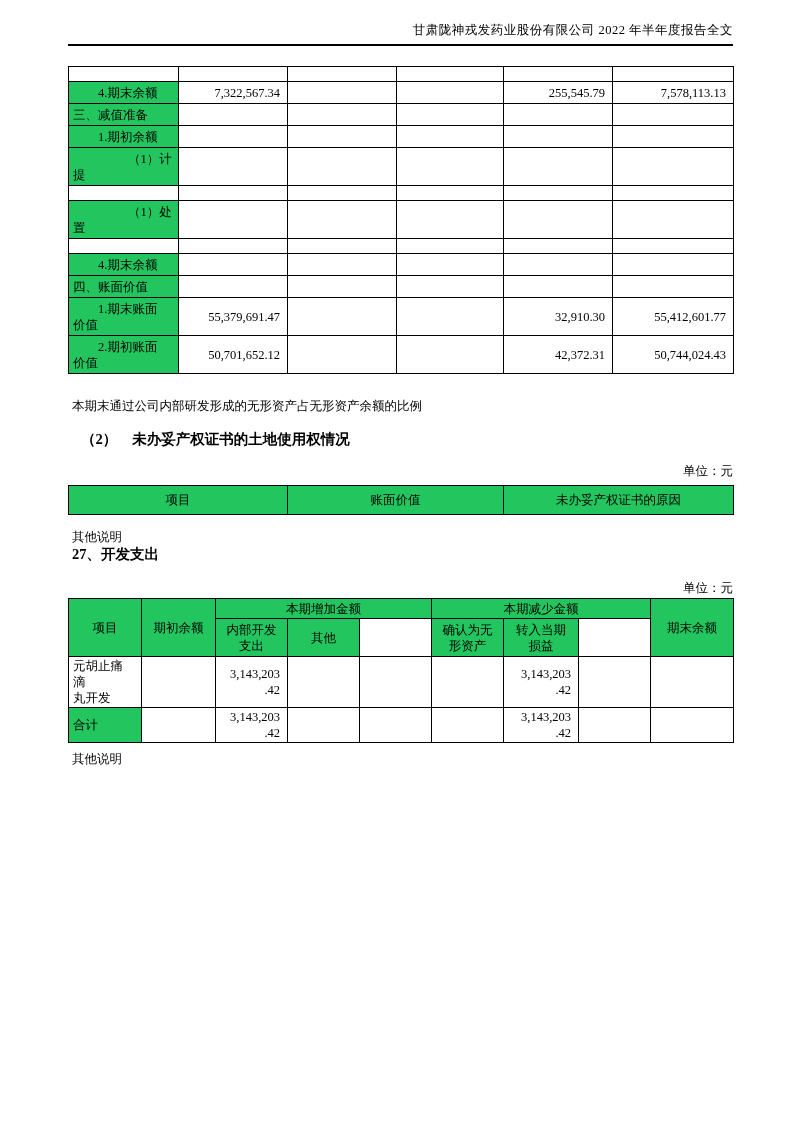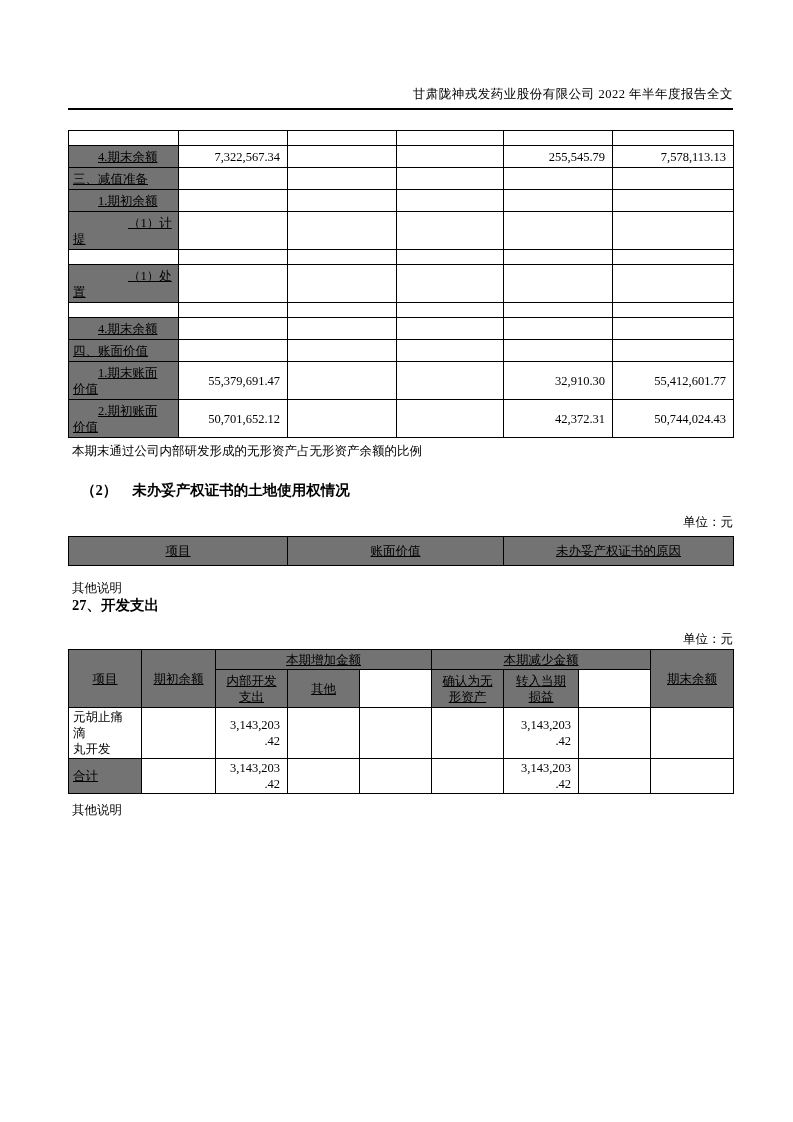--- a/index.html
+++ b/index.html
@@ -2,53 +2,53 @@
 <html><head>
 <meta charset="utf-8">
 <style>
   html, body { margin: 0; padding: 0; background: #ffffff; }
   body { font-family: "Liberation Serif", "DejaVu Serif", serif; color: #000; }
   .page {
     position: relative;
     width: 793px; height: 978px;
     background: #fff;
     box-sizing: border-box;
-    padding: 86px 60px 0 68px;
+    padding: 22px 60px 0 68px;
     overflow: hidden;
   }
   .doc-header {
     font-size: 12.5px; line-height: 16px;
     text-align: right;
     letter-spacing: 0.5px;
     padding-bottom: 6px;
     border-bottom: 2px solid #000;
   }
   .t { border-collapse: collapse; table-layout: fixed; width: 665px; }
   .t td {
     border: 1px solid #000;
     font-size: 12.5px; line-height: 16px;
     padding: 1px 4px;
     vertical-align: middle;
     overflow: hidden;
   }
-  .shade { background: #737373; text-decoration: underline; }
+  .shade { background: #22c55e; }
   .t1 { margin-top: 20px; }
   .t1 tr.h-empty  { height: 15px; }
   .t1 tr.h-single { height: 22px; }
   .t1 tr.h-double { height: 38px; }
   .t1 .lbl { white-space: pre-line; text-align: left; }
   .t1 .ind-1 { text-indent: 25px; }
   .t1 .ind-2 { text-indent: 55px; }
   .t1 .num, .t3 .val { text-align: right; padding-right: 7px; }
-  .note { margin-top: 5px; font-size: 12.5px; line-height: 16px; padding-left: 4px; }
+  .note { margin-top: 24px; font-size: 12.5px; line-height: 16px; padding-left: 4px; }
   .sec-heading {
     font-size: 14.5px; font-weight: bold; line-height: 18px;
     padding-left: 4px;
   }
-  .sec-heading.land { margin-top: 22px; padding-left: 13px; }
+  .sec-heading.land { margin-top: 16px; padding-left: 13px; }
   .sec-heading.dev  { }
   .sec-num { margin-right: 15px; }
   .unit { margin-top: 16px; text-align: right; font-size: 12.5px; line-height: 15px; }
   .unit.dev { margin-top: 18px; }
   .t2 { margin-top: 6px; }
   .t2 .th { text-align: center; height: 26px; }
   .t3 { margin-top: 2px; }
   .t3 .th { text-align: center; white-space: pre-line; }
   .t3 tr.hr1 { height: 20px; }
   .t3 tr.hr2 { height: 38px; }

